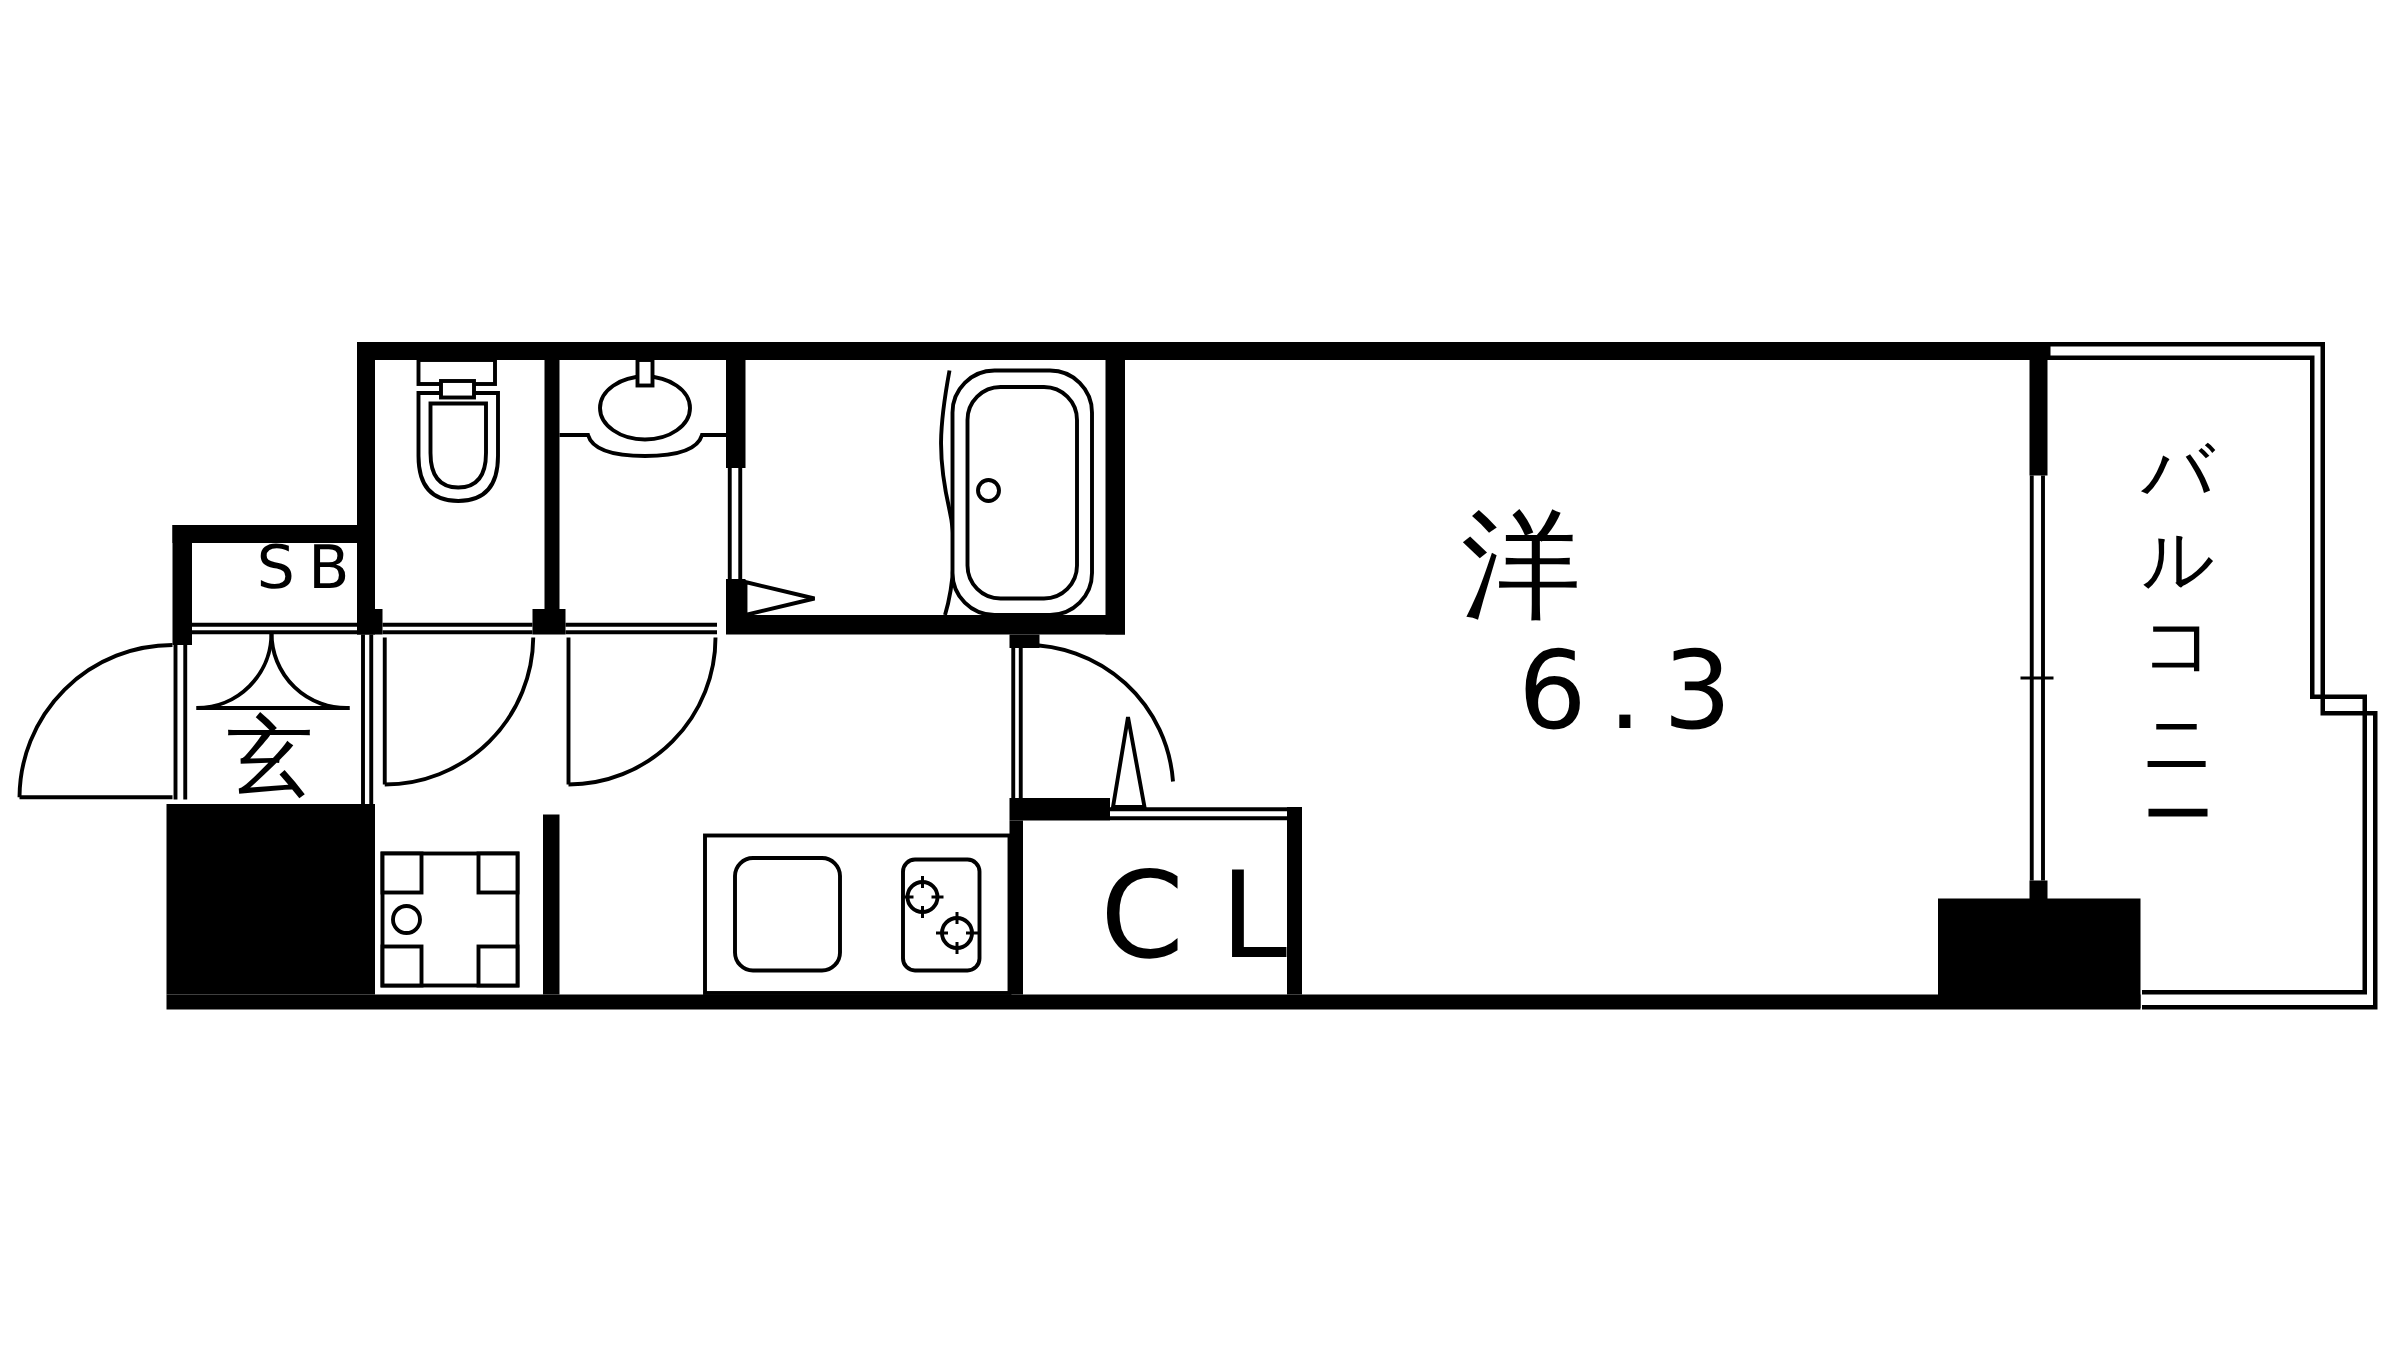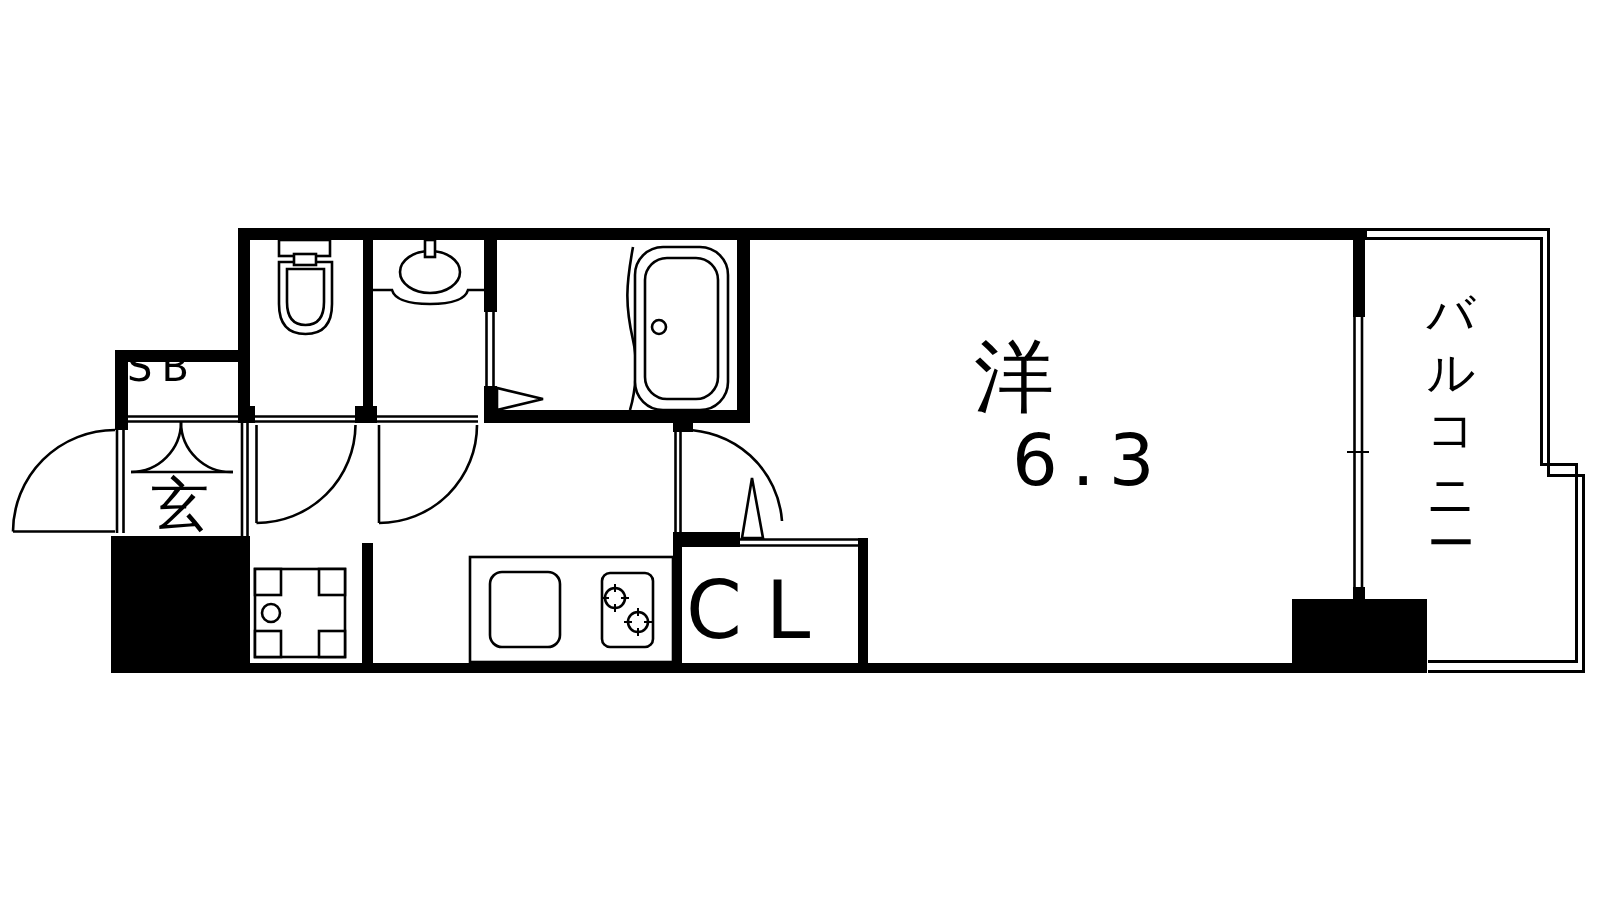--- a/index.html
+++ b/index.html
@@ -1,22 +1,22 @@
 <!DOCTYPE html>
 <html><head>
 <meta charset="utf-8">
 <style>
   html,body{margin:0;padding:0;background:#ffffff;}
   #stage{position:relative;width:1600px;height:900px;background:#ffffff;overflow:hidden;
          font-family:"DejaVu Sans","Liberation Sans",sans-serif;color:#000;}
   #plan-svg{position:absolute;left:0;top:0;}
   .lbl{position:absolute;color:#000;white-space:nowrap;}
-  .lbl-sb{left:118px;top:344px;width:124px;text-align:left;font-size:40px;letter-spacing:9px;text-indent:9px;}
+  .lbl-sb{left:118px;top:356px;width:124px;text-align:right;font-size:40px;letter-spacing:9px;text-indent:9px;}
   .lbl-gen{left:120px;top:466px;width:120px;text-align:center;font-size:58px;}
-  .lbl-cl{left:662px;top:564px;width:220px;text-align:left;font-size:80px;letter-spacing:24px;text-indent:24px;}
+  .lbl-cl{left:662px;top:564px;width:220px;text-align:right;font-size:80px;letter-spacing:24px;text-indent:24px;}
   .lbl-yo{left:954px;top:324px;width:120px;text-align:center;font-size:80px;}
   .lbl-size{left:998px;top:418px;width:204px;font-size:72px;letter-spacing:14px;text-indent:14px;}
   .lbl-balcony{left:1424px;top:260px;height:350px;font-size:48px;line-height:56px;
                writing-mode:vertical-rl;text-orientation:upright;letter-spacing:10px;}
 </style>
 </head>
 <body>
 
 <div id="stage">
 

